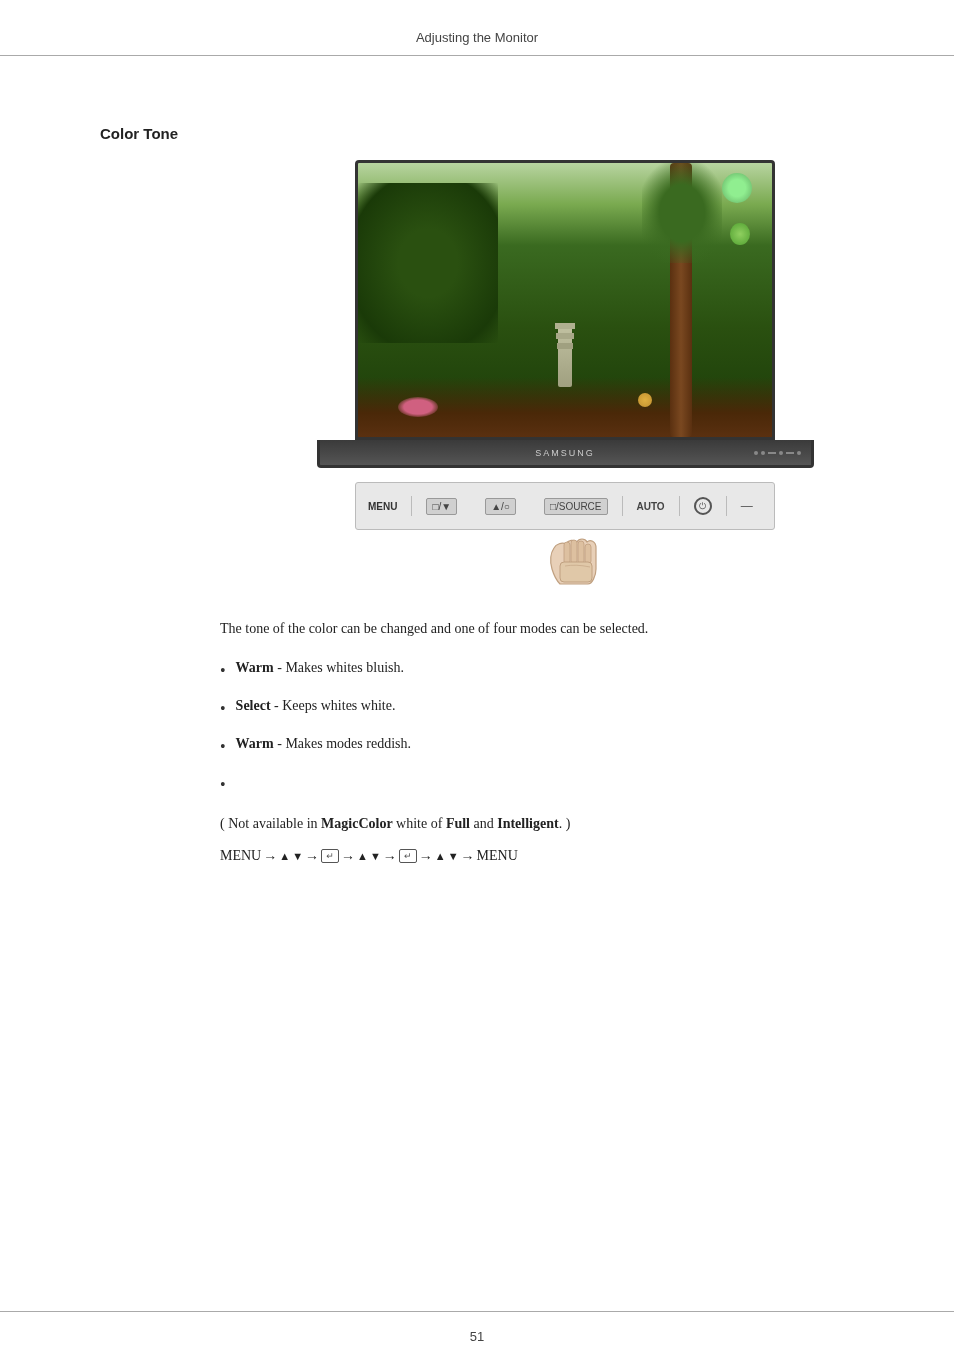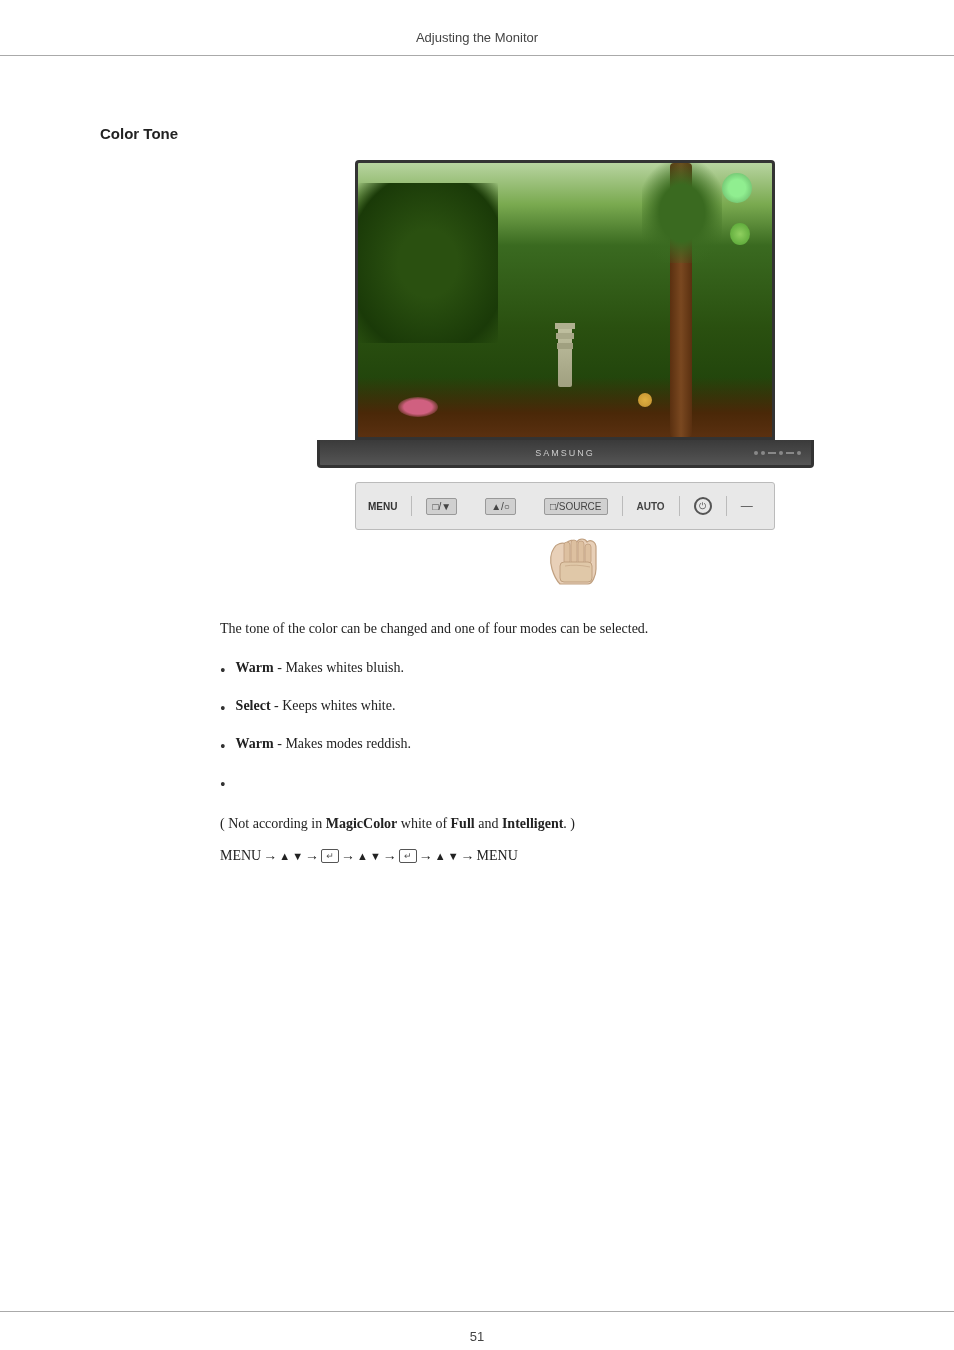--- a/index.html
+++ b/index.html
@@ -403,21 +403,21 @@
         <span>
           <span class="bold-term">Warm</span><span> - Makes modes reddish.</span>
         </span>
       </li>
       <li>
         <span class="bullet-dot">•</span>
       </li>
     </ul>
 
     <p class="note-text">
-      <span>( Not according in </span><span class="bold-term">MagicColor</span><span> white of </span><span class="bold-term">Full</span><span> and </span><span class="bold-term">Intelligent</span><span>. )</span>
+      <span>( Not available in </span><span class="bold-term">MagicColor</span><span> white of </span><span class="bold-term">Full</span><span> and </span><span class="bold-term">Intelligent</span><span>. )</span>
     </p>
 
     <div class="menu-sequence">
       <span>MENU</span>
       <span> →</span>
       <span class="arrow-up"> ▲</span>
       <span class="arrow-down"> ▼</span>
       <span> →</span>
       <span class="enter-btn">↵</span>
       <span> →</span>

